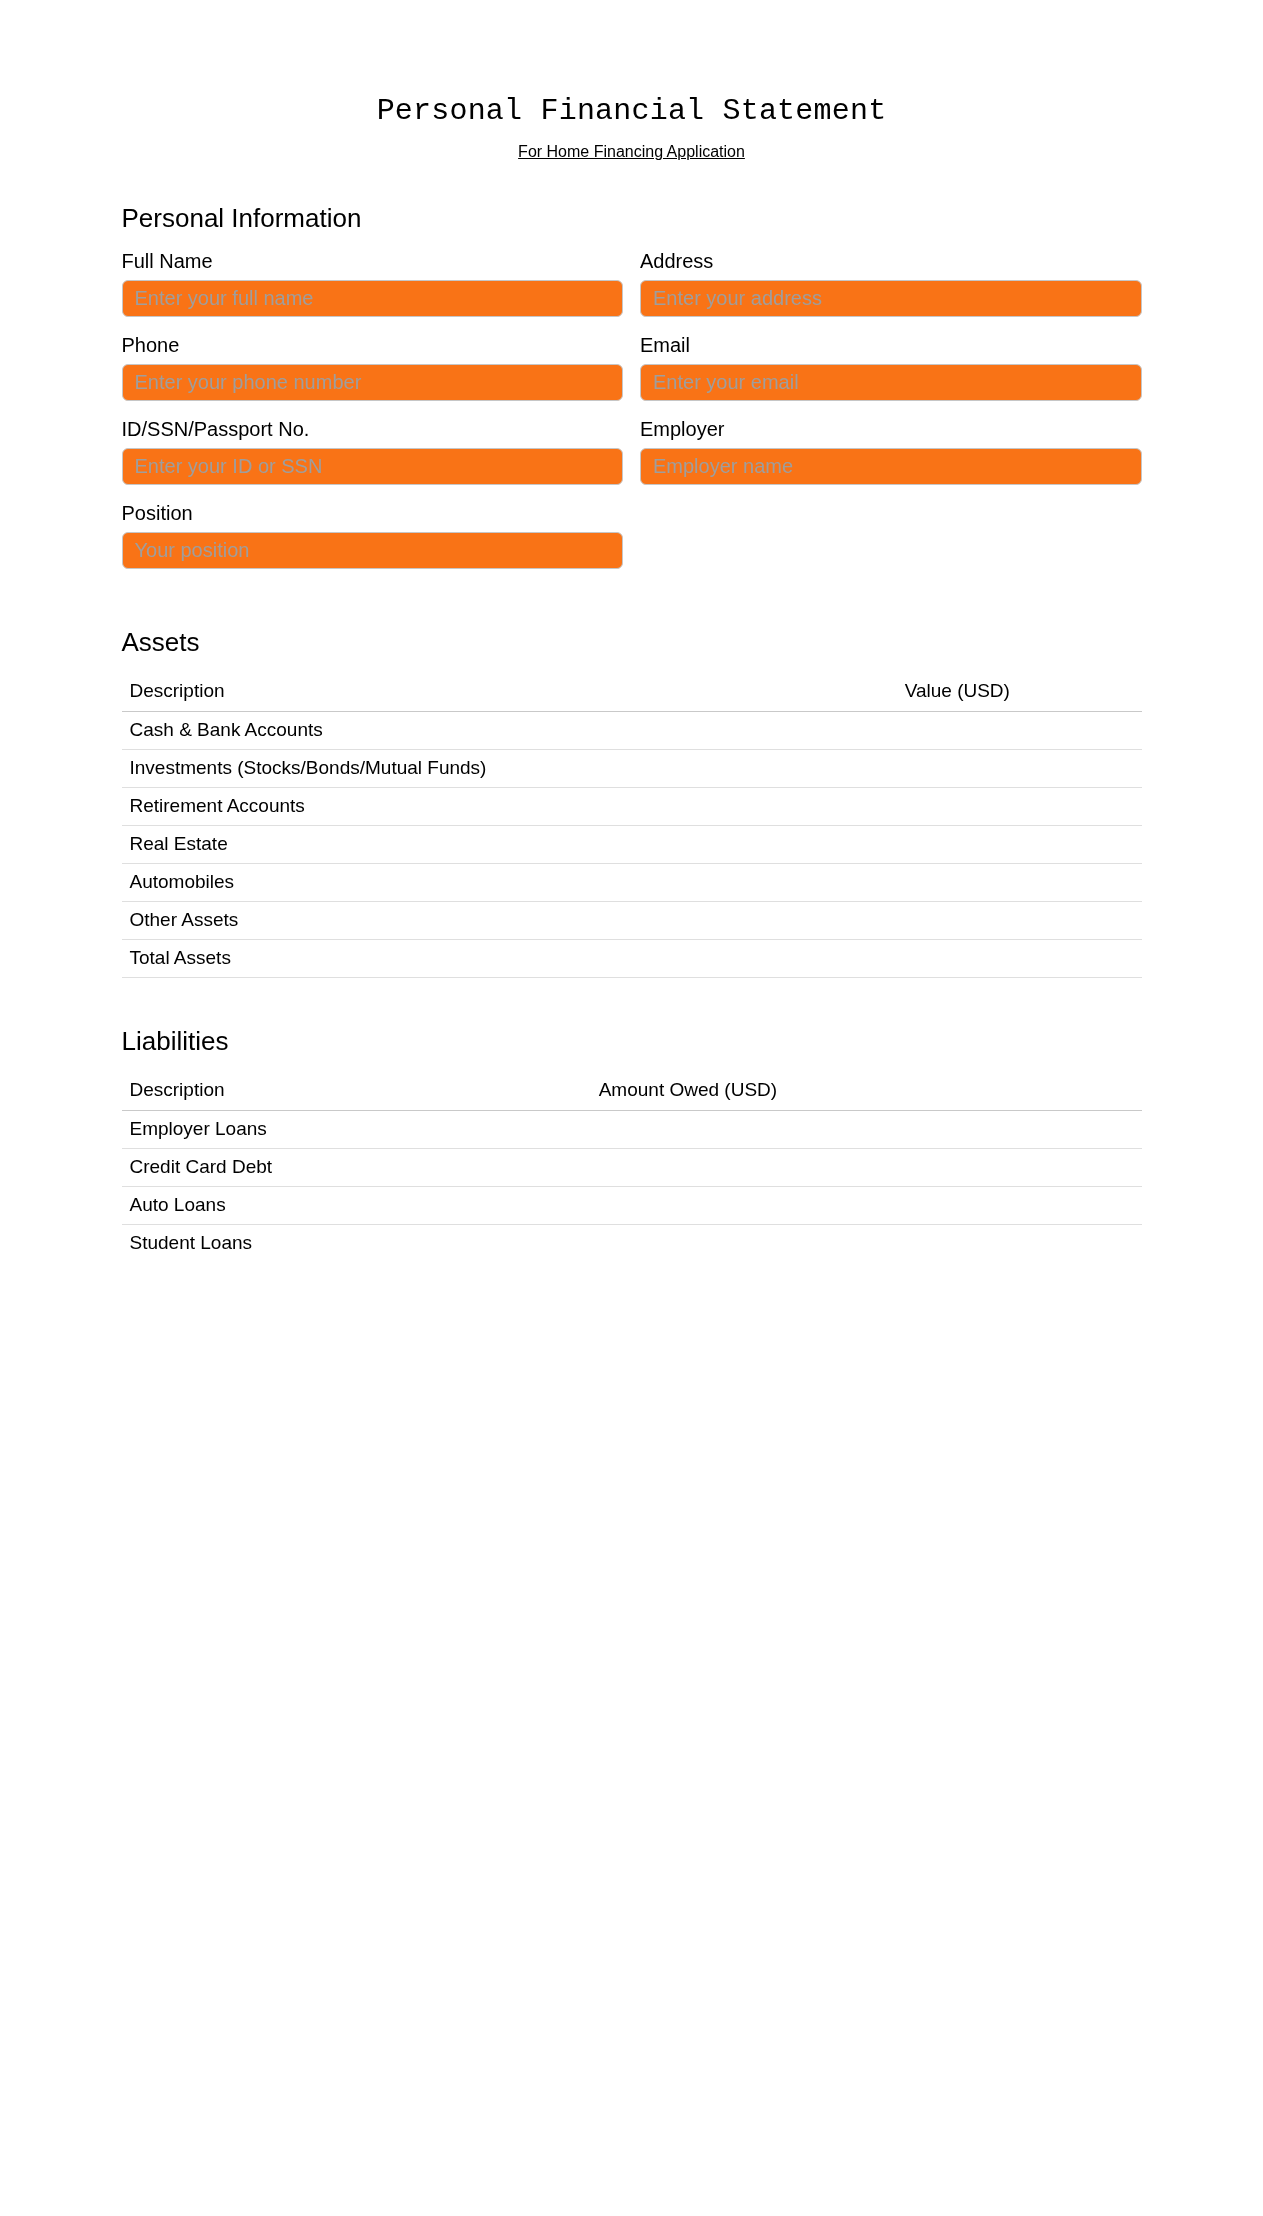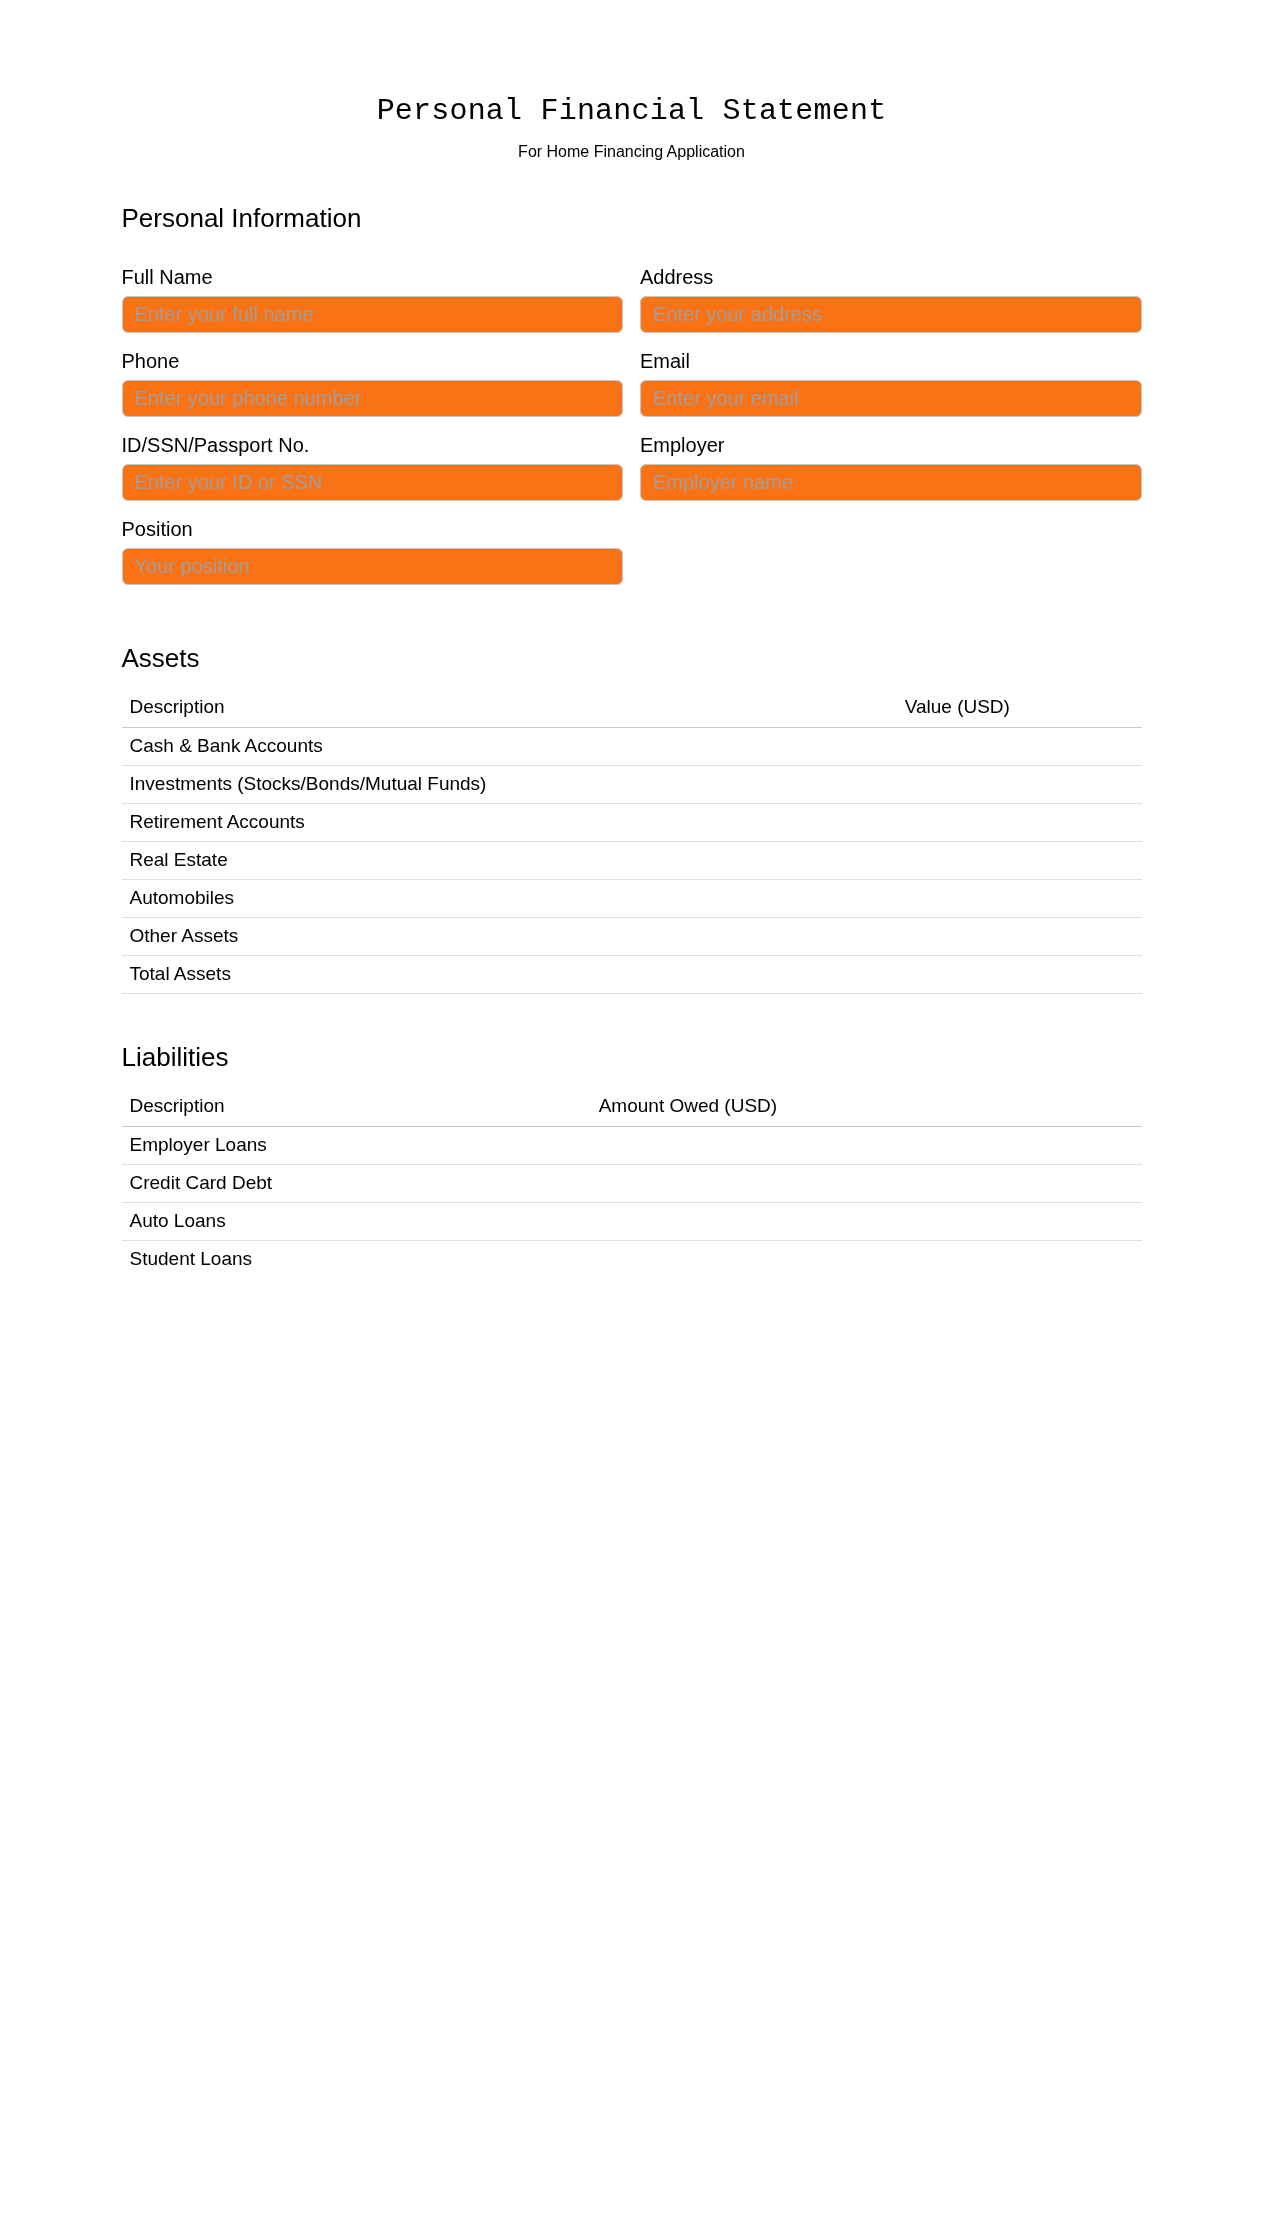--- a/index.html
+++ b/index.html
@@ -25,36 +25,37 @@
     text-align: center;
     margin: 0 0 13px 0;
     letter-spacing: 0.2px;
     font-family: Liberation Mono, monospace;
   }
   .subtitle {
     font-size: 16px;
     line-height: 19px;
     text-align: center;
     margin: 0;
+    text-decoration: underline;
   }
 
   
   .section h2 {
     font-size: 26px;
     font-weight: 400;
     line-height: 31px;
     margin: 0;
   }
   .section-personal { margin-top: 42px; }
   .section-assets   { margin-top: 58px; }
   .section-liabilities { margin-top: 48px; }
 
   
   .form-grid {
-    margin-top: 32px;
+    margin-top: 16px;
     display: grid;
     grid-template-columns: 1fr 1fr;
     column-gap: 20px;
     row-gap: 33px;
     gap: 17px;
   }
   .field label {
     display: block;
     font-size: 20px;
     line-height: 23px;

